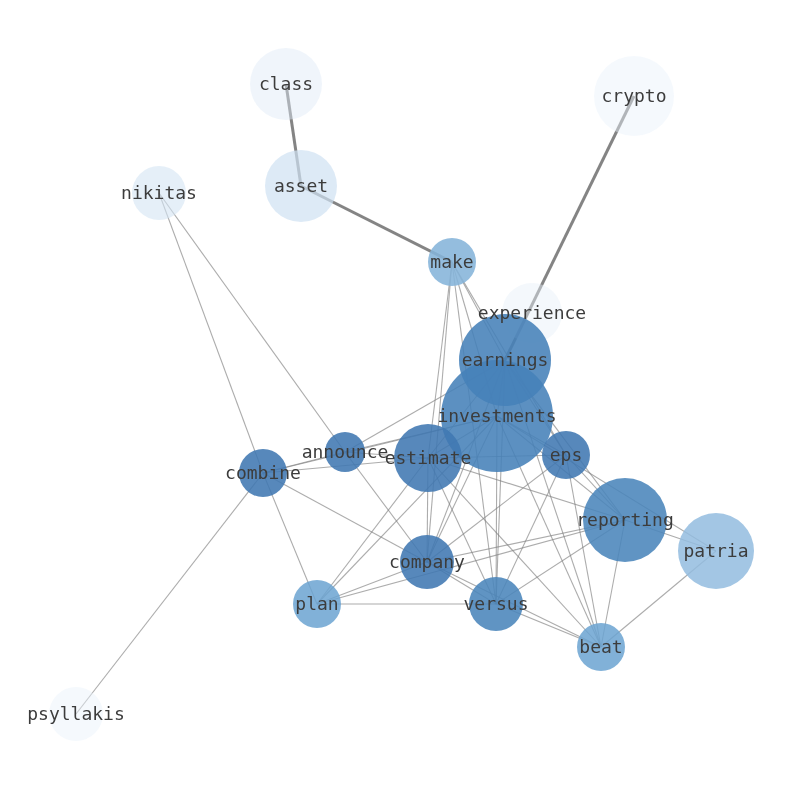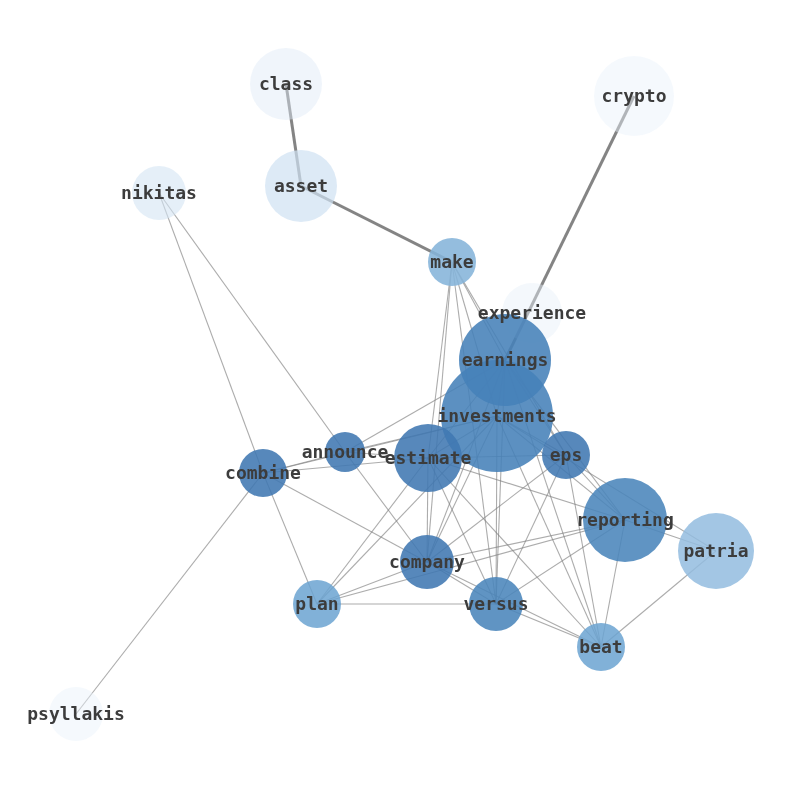--- a/index.html
+++ b/index.html
@@ -9,21 +9,20 @@
     height: 790px;
     background: #ffffff;
     overflow: hidden;
     font-family: "DejaVu Sans Mono", monospace;
   }
   .canvas-wrap {
     position: relative;
     width: 794px;
     height: 668px;
     background: #ffffff;
-    font-weight: bold;
   }
   svg {
     display: block;
   }
   .node-label {
     font-family: "DejaVu Sans Mono", monospace;
     pointer-events: none;
   }
 </style>
 </head>

